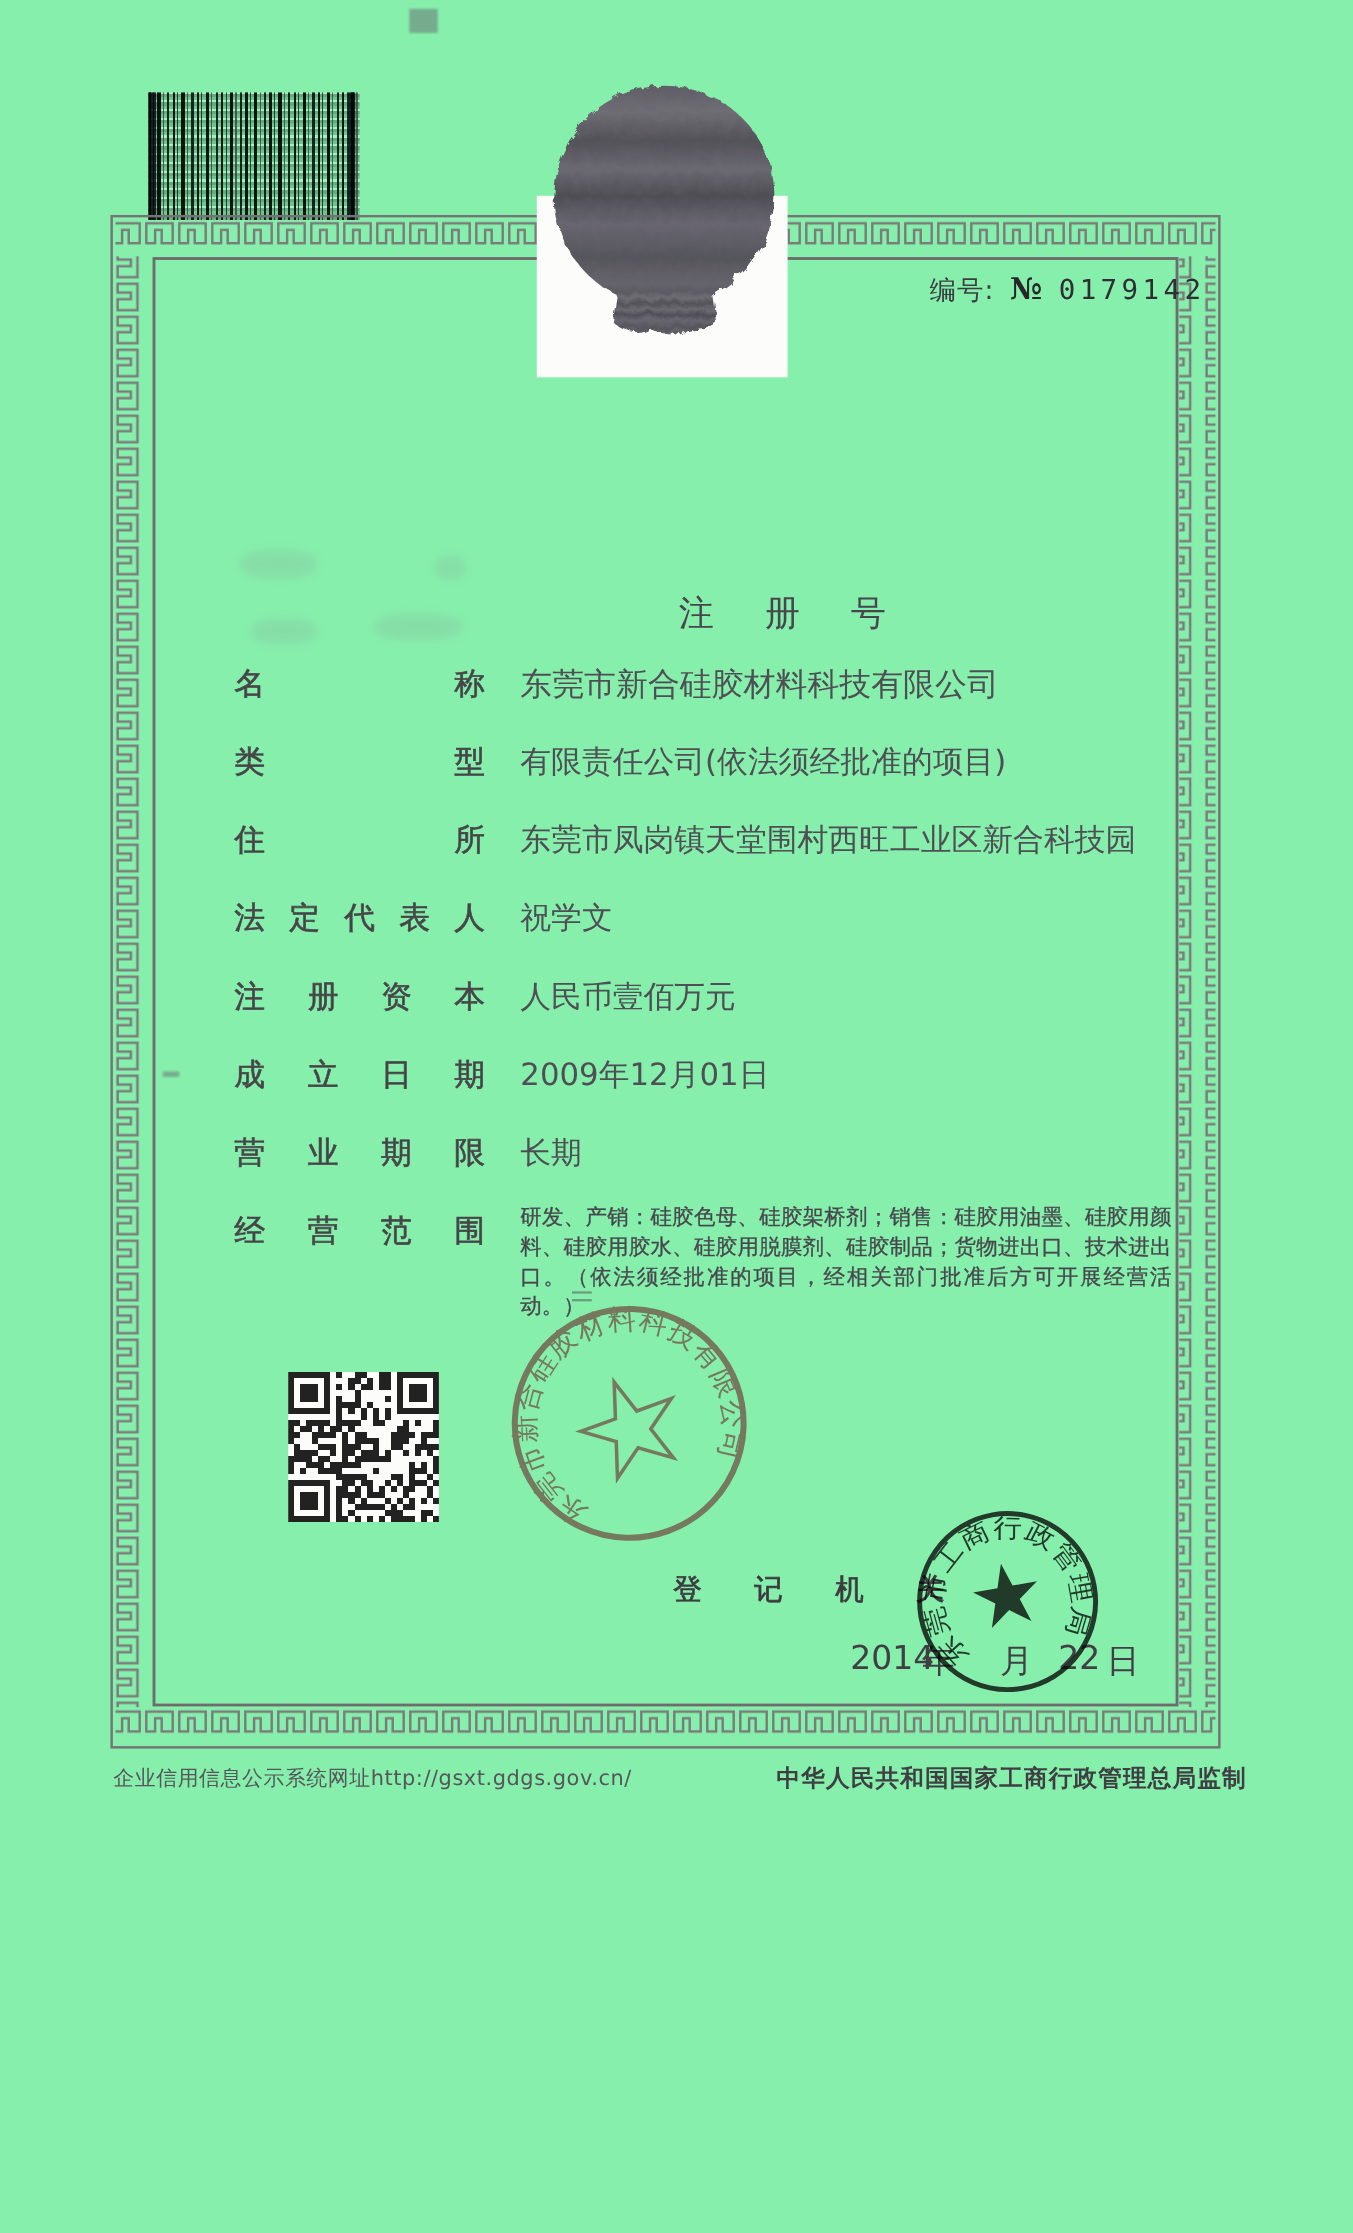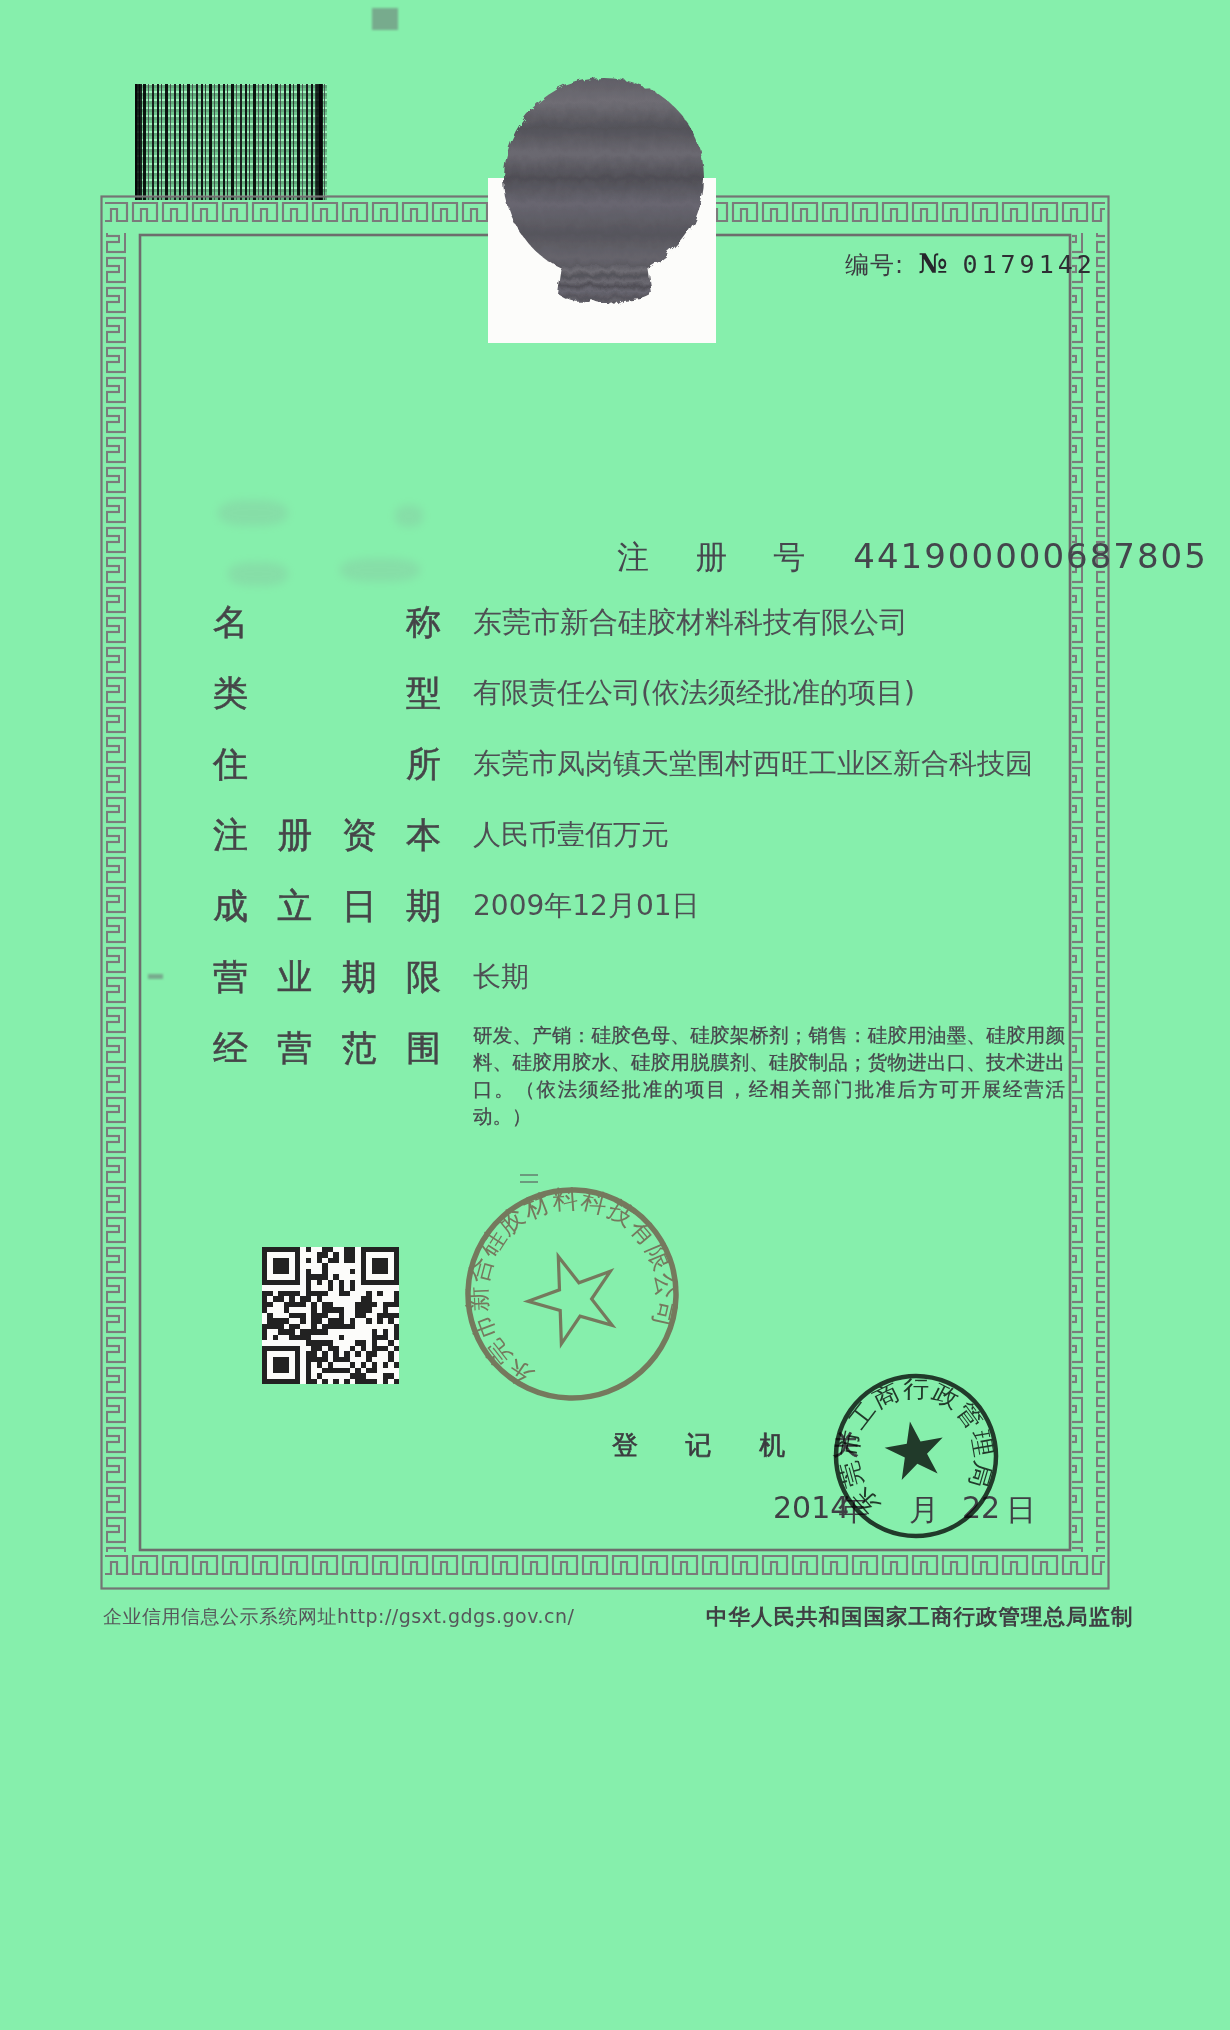--- a/index.html
+++ b/index.html
@@ -34,21 +34,21 @@
          filter:blur(.3px) contrast(1.05);}
 
   
   .regno{display:flex;align-items:baseline;gap:30px;color:#46474e;}
   .regno .lab{font-size:32px;letter-spacing:18px;color:#46474e;}
   .regno .val{font-size:34px;letter-spacing:2px;color:#44454c;}
 
   
   .fields{width:860px;}
   .frow{display:flex;align-items:flex-start;margin-bottom:27px;}
-  .flabel{width:228px;min-width:228px;font-size:35px;line-height:44px;color:#454548;
+  .flabel{width:228px;min-width:228px;font-size:28px;line-height:44px;color:#454548;
           text-align:justify;text-align-last:justify;-webkit-text-stroke:.6px #48484b;}
   .fvalue{margin-left:32px;font-size:28px;line-height:44px;color:#4e4f54;}
   .fvalue.name{font-size:29px;}
   .fvalue.scope{width:592px;font-size:19.5px;line-height:27px;margin-top:-4px;text-align:justify;color:#46474c;-webkit-text-stroke:.3px #4a4b50;}
 
   
   .registry-label{font-size:26px;letter-spacing:16px;color:#3b3b3f;font-family:Liberation Mono, monospace;-webkit-text-stroke:.7px #3e3e42;}
   .dateline span{position:absolute;top:0;font-size:30px;color:#3f3f44;}
 
   
@@ -140,35 +140,38 @@
   </div>
 
   <div class="abs smudge" style="left:218px;top:500px;width:70px;height:26px;"></div>
   <div class="abs smudge" style="left:395px;top:505px;width:28px;height:22px;"></div>
   <div class="abs smudge" style="left:228px;top:562px;width:60px;height:24px;"></div>
   <div class="abs smudge" style="left:340px;top:558px;width:80px;height:24px;"></div>
 
 
   <div class="abs regno" style="left:617px;top:536px;">
     <span class="lab">注 册 号</span>
-    <span class="val">441900000687805</span>
   </div>
 
   <div class="abs fields" style="left:213px;top:600px;">
     <div class="frow">
       <div class="flabel">名称</div>
       <div class="fvalue name">东莞市新合硅胶材料科技有限公司</div>
     </div>
     <div class="frow">
       <div class="flabel">类型</div>
       <div class="fvalue">有限责任公司(依法须经批准的项目)</div>
     </div>
     <div class="frow">
       <div class="flabel">住所</div>
       <div class="fvalue">东莞市凤岗镇天堂围村西旺工业区新合科技园</div>
+    </div>
+    <div class="frow">
+      <div class="flabel">法定代表人</div>
+      <div class="fvalue">祝学文</div>
     </div>
     <div class="frow">
       <div class="flabel">注册资本</div>
       <div class="fvalue">人民币壹佰万元</div>
     </div>
     <div class="frow">
       <div class="flabel">成立日期</div>
       <div class="fvalue">2009年12月01日</div>
     </div>
     <div class="frow">

